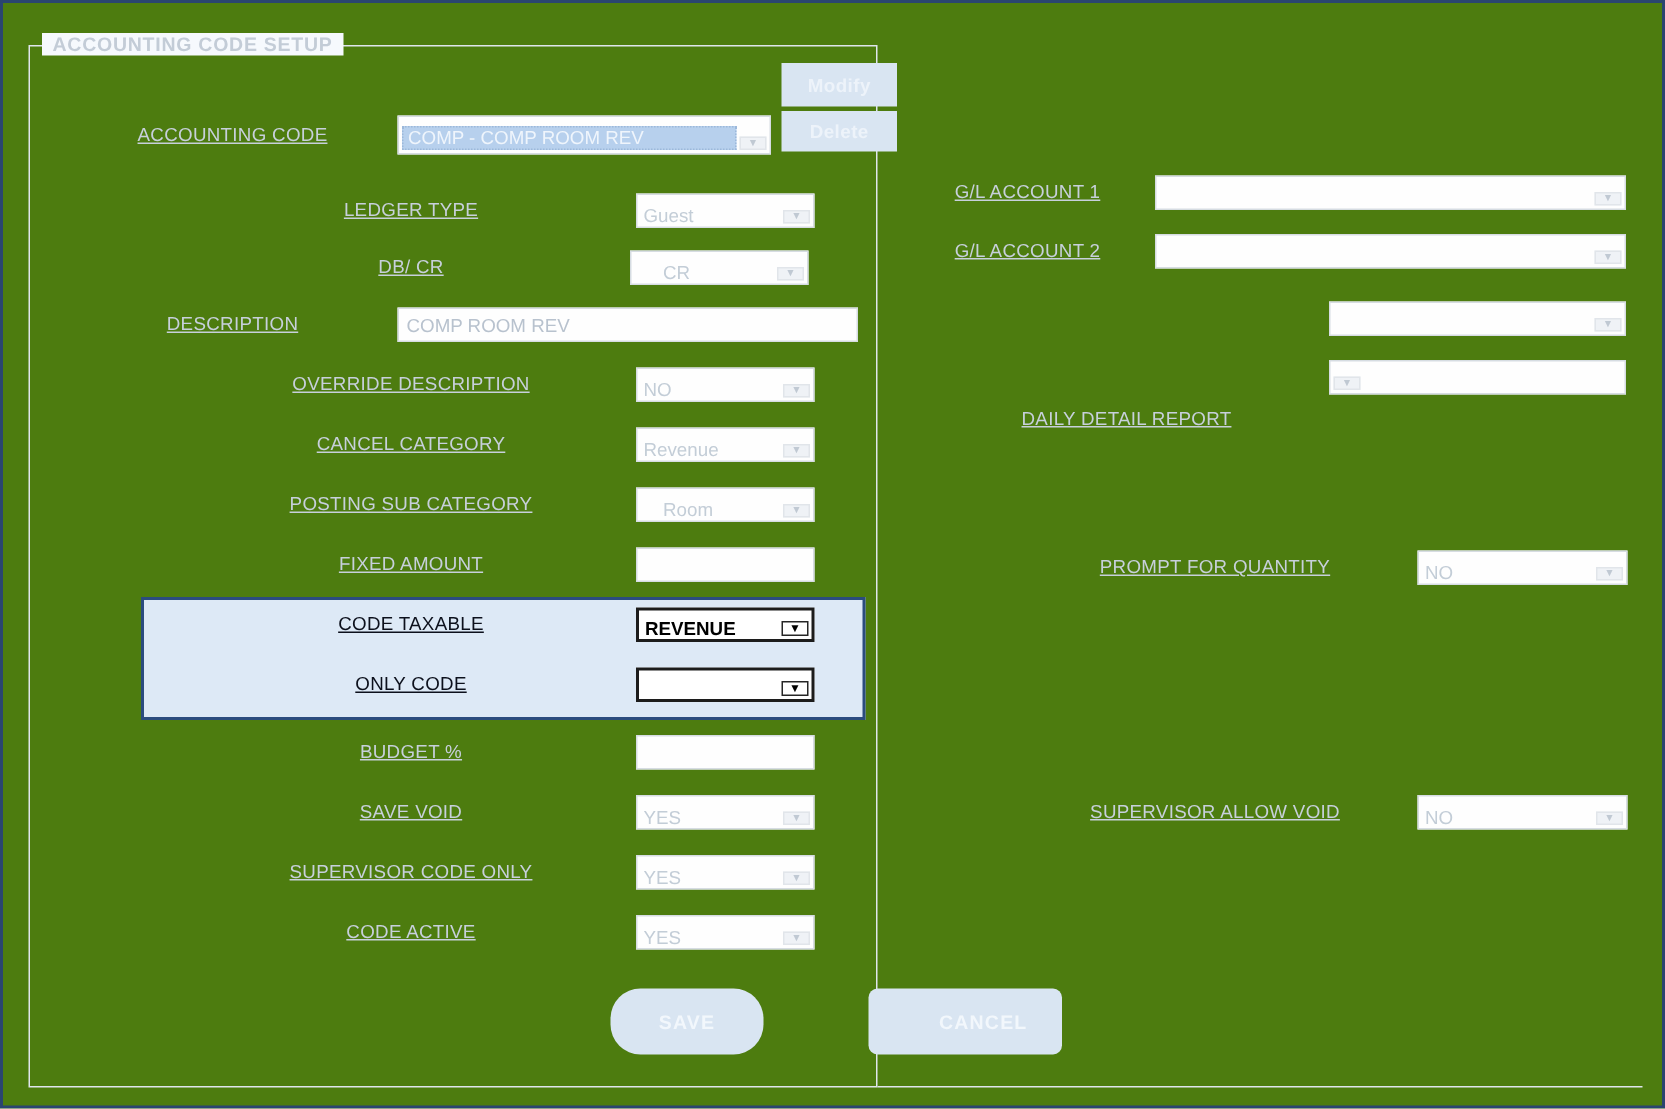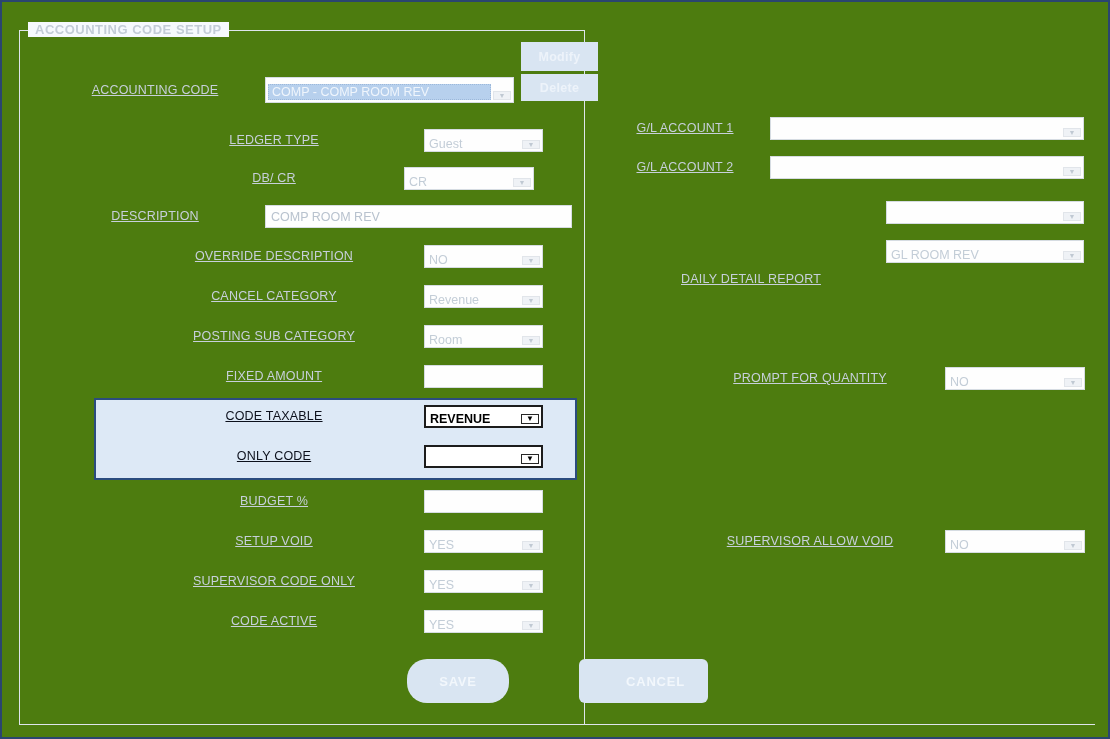--- a/index.html
+++ b/index.html
@@ -64,21 +64,21 @@
 
   <div class="lbl h23" style="left:132px;top:127px;width:280px;">LEDGER TYPE</div>
   <div class="combo" style="left:422px;top:127px;width:119px;height:23px;">
     <div class="val">Guest</div>
     <div class="btn">
         <span class="arrow">▼</span>
       </div>
   </div>
 
   <div class="lbl h23" style="left:132px;top:165px;width:280px;">DB/ CR</div>
-  <div class="combo" style="left:402px;top:165px;width:130px;height:23px;">
+  <div class="combo" style="left:418px;top:165px;width:119px;height:23px;padding-left:17px;">
     <div class="val">CR</div>
     <div class="btn">
         <span class="arrow">▼</span>
       </div>
   </div>
 
   <div class="lbl h23" style="left:53px;top:203px;width:200px;">DESCRIPTION</div>
   <div class="textbox" style="left:263px;top:203px;width:307px;height:23px;">COMP ROOM REV</div>
 
   <div class="lbl h23" style="left:132px;top:243px;width:280px;">OVERRIDE DESCRIPTION</div>
@@ -91,21 +91,21 @@
 
   <div class="lbl h23" style="left:132px;top:283px;width:280px;">CANCEL CATEGORY</div>
   <div class="combo" style="left:422px;top:283px;width:119px;height:23px;">
     <div class="val">Revenue</div>
     <div class="btn">
         <span class="arrow">▼</span>
       </div>
   </div>
 
   <div class="lbl h23" style="left:132px;top:323px;width:280px;">POSTING SUB CATEGORY</div>
-  <div class="combo" style="left:422px;top:323px;width:119px;height:23px;">
+  <div class="combo" style="left:422px;top:323px;width:119px;height:23px;padding-left:13px;">
     <div class="val">Room</div>
     <div class="btn">
         <span class="arrow">▼</span>
       </div>
   </div>
 
   <div class="lbl h23" style="left:132px;top:363px;width:280px;">FIXED AMOUNT</div>
   <div class="textbox" style="left:422px;top:363px;width:119px;height:23px;"></div>
 
   <div class="highlight-box"></div>
@@ -122,21 +122,21 @@
   <div class="combo active" style="left:422px;top:443px;width:119px;height:23px;">
     <div class="val"></div>
     <div class="btn">
         <span class="arrow">▼</span>
       </div>
   </div>
 
   <div class="lbl h23" style="left:132px;top:488px;width:280px;">BUDGET %</div>
   <div class="textbox" style="left:422px;top:488px;width:119px;height:23px;"></div>
 
-  <div class="lbl h23" style="left:132px;top:528px;width:280px;">SETUP VOID</div>
+  <div class="lbl h23" style="left:132px;top:528px;width:280px;">SAVE VOID</div>
   <div class="combo" style="left:422px;top:528px;width:119px;height:23px;">
     <div class="val">YES</div>
     <div class="btn">
         <span class="arrow">▼</span>
       </div>
   </div>
 
   <div class="lbl h23" style="left:132px;top:568px;width:280px;">SUPERVISOR CODE ONLY</div>
   <div class="combo" style="left:422px;top:568px;width:119px;height:23px;">
     <div class="val">YES</div>
@@ -174,21 +174,20 @@
 
   <div class="combo" style="left:884px;top:199px;width:198px;height:23px;">
     <div class="val"></div>
     <div class="btn">
         <span class="arrow">▼</span>
       </div>
   </div>
 
   <div class="lbl h23" style="left:624px;top:238px;width:250px;margin-top:28px;">DAILY DETAIL REPORT</div>
   <div class="combo" style="left:884px;top:238px;width:198px;height:23px;">
-    <div class="val">GL ROOM REV</div>
     <div class="btn">
         <span class="arrow">▼</span>
       </div>
   </div>
 
   <div class="lbl h23" style="left:683px;top:365px;width:250px;">PROMPT FOR QUANTITY</div>
   <div class="combo" style="left:943px;top:365px;width:140px;height:23px;">
     <div class="val">NO</div>
     <div class="btn">
         <span class="arrow">▼</span>

